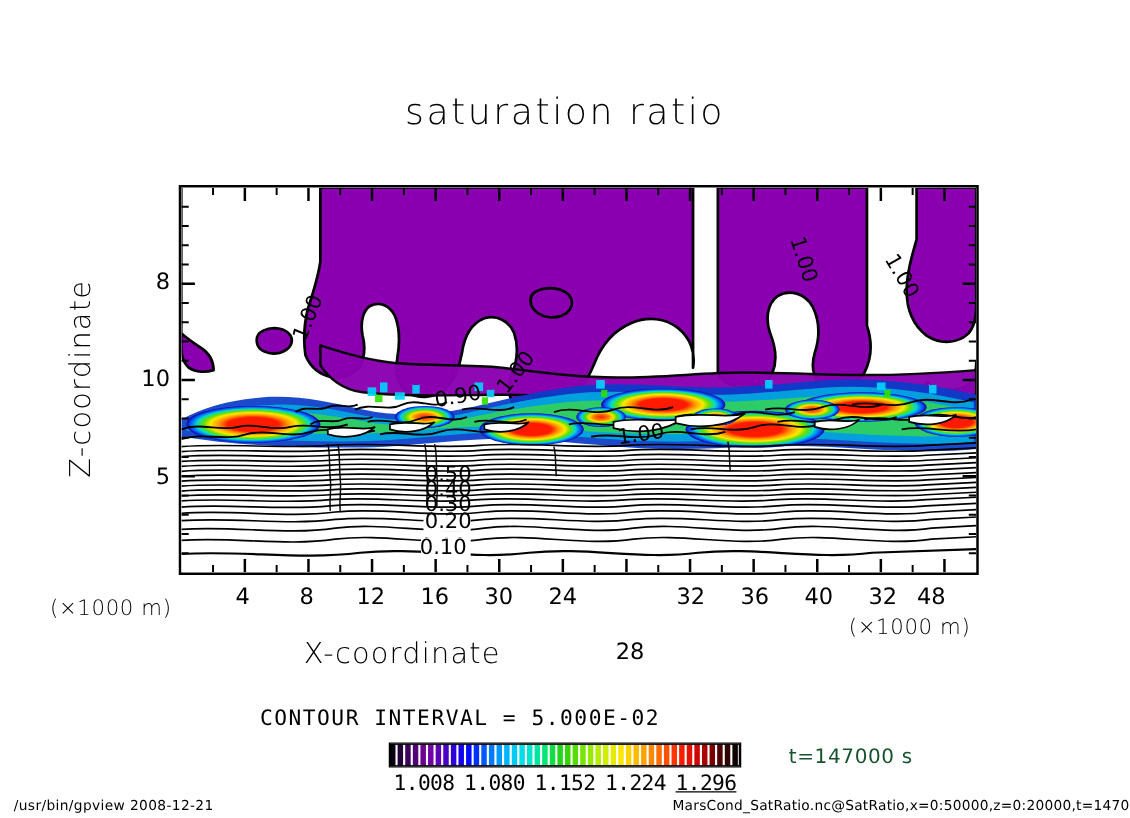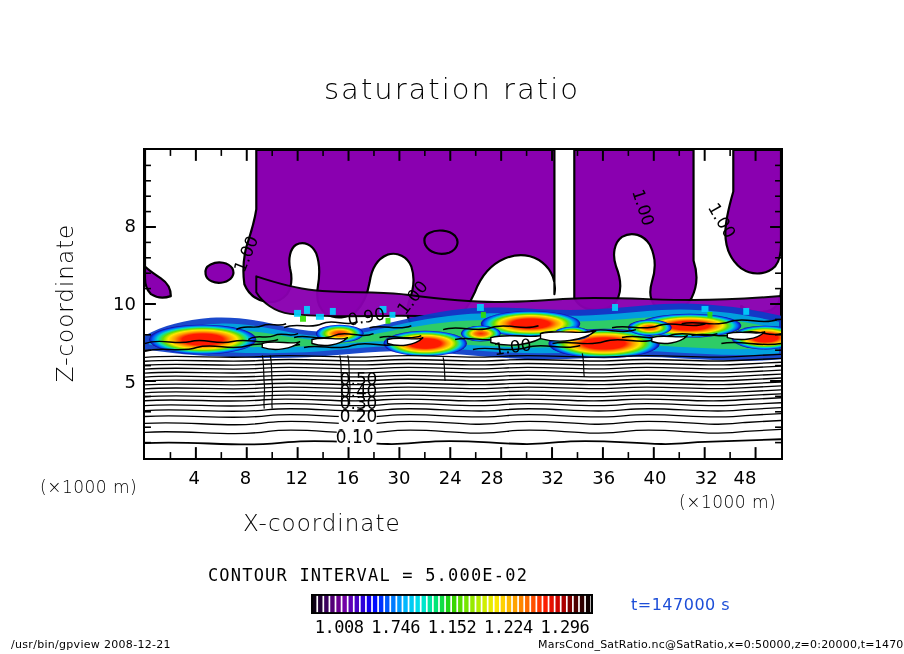--- a/index.html
+++ b/index.html
@@ -52,21 +52,21 @@
     font-size:17px;letter-spacing:1.2px;font-family:"DejaVu Sans Mono", monospace;
   }
   #colorbar-wrap{left:311px;top:594px;width:282px;height:20px;}
   #colorbar{width:100%;height:100%;display:block;border:1px solid #000;box-sizing:border-box;}
   #colorbar-labels{left:295px;top:617px;width:314px;height:20px;}
   .cb-label{
     position:absolute;font-size:17px;font-family:"DejaVu Sans Mono", monospace;
     width:60px;margin-left:-30px;text-align:center;top:0;letter-spacing:-0.5px;
   }
   #time-text{
-    left:631px;top:595px;font-size:16px;letter-spacing:0.5px;color:#1d4ed8;
+    left:631px;top:595px;font-size:16px;letter-spacing:0.5px;color:#14532d;
   }
 
   
   #footer-left{
     left:11px;top:638px;font-size:11px;letter-spacing:0.3px;
   }
   #footer-right{
     left:538px;top:638px;font-size:11px;letter-spacing:0.2px;
   }
 </style>
@@ -399,21 +399,21 @@
   </svg>
 </div>
 
 <div id="xtick-labels">
     <div class="abs xtick-label" style="left: 194.2px;">4</div>
     <div class="abs xtick-label" style="left: 245.4px;">8</div>
     <div class="abs xtick-label" style="left: 296.6px;">12</div>
     <div class="abs xtick-label" style="left: 347.8px;">16</div>
     <div class="abs xtick-label" style="left: 399px;">30</div>
     <div class="abs xtick-label" style="left: 450.2px;">24</div>
-    <div class="abs xtick-label" style="left: 492px;">28</div>
+    <div class="abs xtick-label" style="left: 504px; margin-top: 44px;">28</div>
     <div class="abs xtick-label" style="left: 552.6px;">32</div>
     <div class="abs xtick-label" style="left: 603.8px;">36</div>
     <div class="abs xtick-label" style="left: 655px;">40</div>
     <div class="abs xtick-label" style="left: 706.2px;">32</div>
     <div class="abs xtick-label" style="left: 745px;">48</div>
   </div>
 <div id="ytick-labels">
     <div class="abs ytick-label" style="top: 382px;">5</div>
     <div class="abs ytick-label" style="top: 304px;">10</div>
     <div class="abs ytick-label" style="top: 226px;">8</div>
@@ -473,22 +473,22 @@
       <rect x="257.48" y="0" width="4.41" height="20" fill="#7c0000"></rect>
       <rect x="263.61" y="0" width="4.41" height="20" fill="#4e0000"></rect>
       <rect x="269.74" y="0" width="4.41" height="20" fill="#2f0000"></rect>
       <rect x="275.87" y="0" width="4.41" height="20" fill="#100000"></rect>
       <rect x="0" y="0" width="282" height="20" fill="none" stroke="#000" stroke-width="2"></rect>
     </svg>
 </div>
 
 <div class="abs" id="colorbar-labels">
     <div class="cb-label" style="left: 44.2px;">1.008</div>
-    <div class="cb-label" style="left: 100.6px;">1.746</div>
+    <div class="cb-label" style="left: 100.6px;">1.080</div>
     <div class="cb-label" style="left: 157px;">1.152</div>
     <div class="cb-label" style="left: 213.4px;">1.224</div>
-    <div class="cb-label" style="left: 269.8px;">1.296</div>
+    <div class="cb-label" style="left: 269.8px; text-decoration: underline;">1.296</div>
   </div>
 
 <div class="abs" id="time-text">t=147000 s</div>
 
 <div class="abs" id="footer-left">/usr/bin/gpview  2008-12-21</div>
 <div class="abs" id="footer-right">MarsCond_SatRatio.nc@SatRatio,x=0:50000,z=0:20000,t=147000</div>
 
 </body></html>

